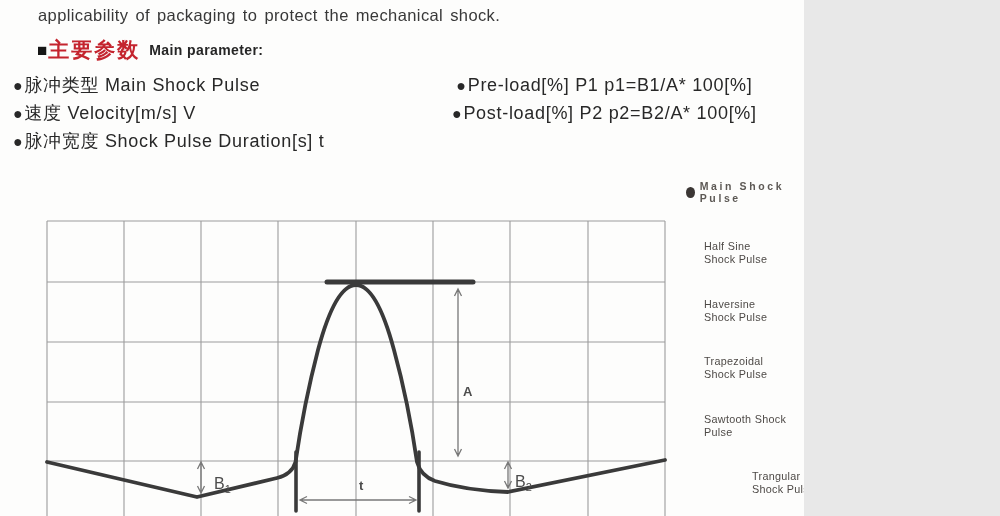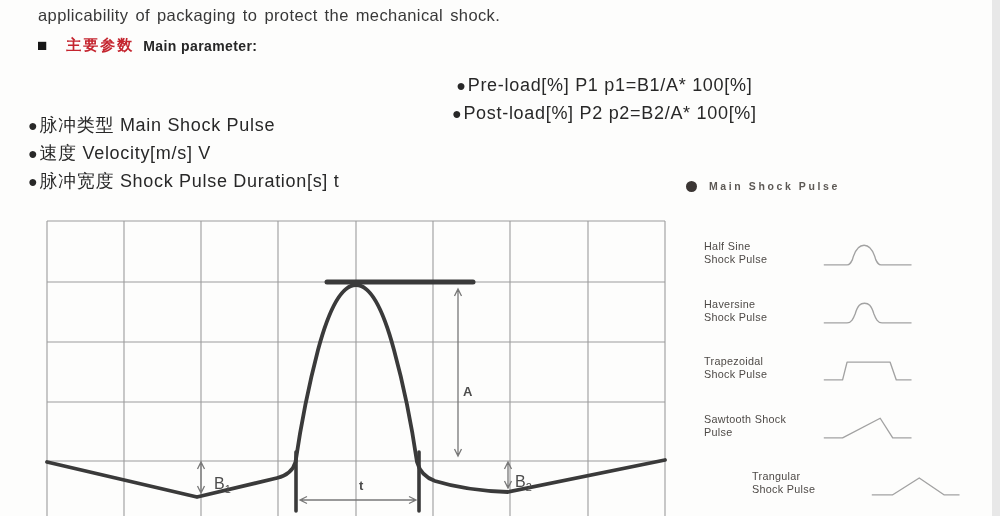--- a/index.html
+++ b/index.html
@@ -1,30 +1,30 @@
 <!DOCTYPE html>
 <html><head>
 <meta charset="utf-8">
 <style>
   html,body{margin:0;padding:0;background:#e8e8e8;}
-  .page{position:relative;width:992px;height:516px;background:#fdfdfc;overflow:hidden;
+  .page{position:relative;width:804px;height:516px;background:#fdfdfc;overflow:hidden;
         font-family:"Liberation Sans",sans-serif;color:#2e2e2e;}
   .intro{position:absolute;left:38px;top:6px;font-size:16.5px;letter-spacing:.4px;
          word-spacing:2px;color:#383838;white-space:nowrap;}
   .heading{position:absolute;left:37px;top:36px;display:flex;align-items:center;white-space:nowrap;}
   .sq{font-size:17px;color:#161616;line-height:1;}
-  .zh{font-size:15px;font-weight:bold;color:#c4242e;letter-spacing:2px;margin-left:19px;}
+  .zh{font-size:21px;font-weight:bold;color:#c4242e;letter-spacing:2px;margin-left:1px;}
   .en{font-size:14px;font-weight:bold;color:#262626;margin-left:9px;letter-spacing:.4px;}
   .p-col{position:absolute;top:71px;font-size:18px;letter-spacing:.7px;color:#282828;}
-  #colL{left:28px;margin-top:40px;} #colR{left:452px;text-align:center;}
+  #colL{left:13px;} #colR{left:452px;text-align:center;}
   .p-row{height:28px;line-height:28px;white-space:nowrap;}
   .blt{margin-right:1px;font-size:16px;}
   .chart{position:absolute;left:0;top:0;width:1000px;height:516px;}
   .chart text{font-family:"Liberation Sans",sans-serif;}
-  .legend-header{position:absolute;left:686px;top:180px;display:flex;align-items:center;gap:12px;}
+  .legend-header{position:absolute;left:686px;top:180px;display:flex;align-items:center;gap:5px;}
   .legend-dot{width:11px;height:11px;border-radius:50%;background:#3b3634;}
   .legend-title{font-size:10.5px;font-weight:bold;letter-spacing:2.6px;color:#5d5955;}
   .legend-item{position:absolute;left:704px;display:flex;width:212px;gap:24px;}
   .legend-label{width:104px;font-size:10.8px;line-height:13px;color:#4e4a47;letter-spacing:.3px;}
   .wave{width:104px;height:30px;margin-top:1px;}
 </style>
 </head>
 <body>
 
 <div class="page">

